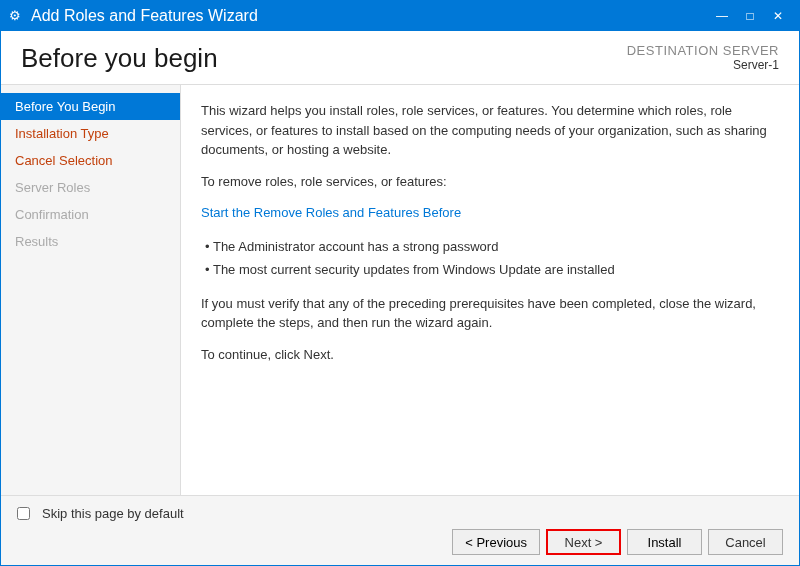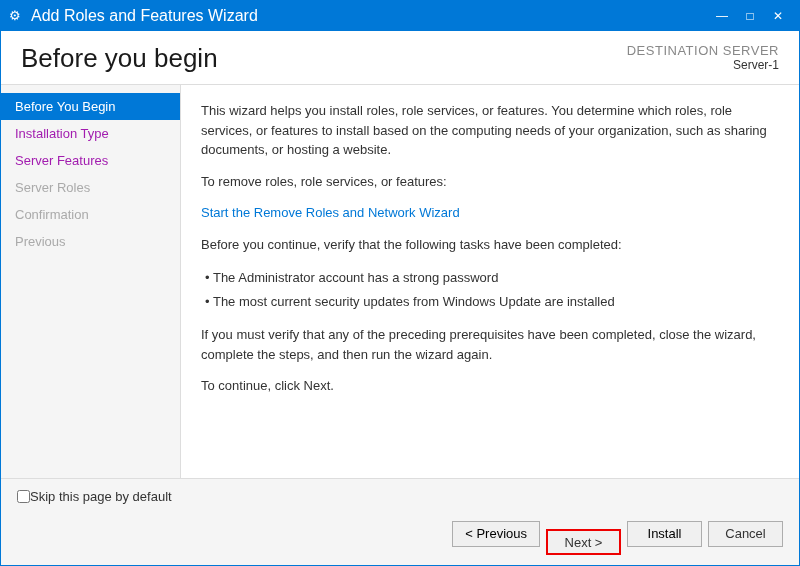--- a/index.html
+++ b/index.html
@@ -112,21 +112,21 @@
       background: #f5f5f5;
       border-right: 1px solid #ddd;
       padding: 8px 0;
       flex-shrink: 0;
     }
 
     .sidebar-item {
       padding: 6px 14px;
       cursor: pointer;
       font-size: 13px;
-      color: #a21caf;
+      color: #c2410c;
     }
 
     .sidebar-item.active {
       background: #0078d7;
       color: white;
     }
 
     .sidebar-item.disabled {
       color: #aaa;
       cursor: default;
@@ -174,21 +174,21 @@
       padding: 10px 16px;
       display: flex;
       flex-direction: column;
       gap: 8px;
       flex-shrink: 0;
     }
 
     .checkbox-row {
       display: flex;
       align-items: center;
-      gap: 0;
+      gap: 12px;
     }
 
     .checkbox-row input[type="checkbox"] {
       width: 13px;
       height: 13px;
     }
 
     .checkbox-label {
       font-size: 13px;
       color: #333;
@@ -209,21 +209,20 @@
       cursor: pointer;
       border: 1px solid #adadad;
       background: #f0f0f0;
       color: #333;
       font-family: 'Segoe UI', Tahoma, sans-serif;
     }
 
     .btn.next-btn {
       border: 2px solid #e00;
       background: #f0f0f0;
-      margin-top: 17px;
     }
 
     .btn.disabled {
       color: #000000;
       cursor: default;
     }
   </style>
 </head>
 <body>
 
@@ -252,38 +251,37 @@
   <div class="main-content">
 
     <div class="sidebar">
       <div class="sidebar-item active">
         <span>Before You Begin</span>
       </div>
       <div class="sidebar-item">
         <span>Installation Type</span>
       </div>
       <div class="sidebar-item">
-        <span>Server Features</span>
+        <span>Cancel Selection</span>
       </div>
       <div class="sidebar-item disabled">
         <span>Server Roles</span>
       </div>
       <div class="sidebar-item disabled">
         <span>Confirmation</span>
       </div>
       <div class="sidebar-item disabled">
-        <span>Previous</span>
+        <span>Results</span>
       </div>
     </div>
 
     <div class="content-area">
       <p>This wizard helps you install roles, role services, or features. You determine which roles, role services, or features to install based on the computing needs of your organization, such as sharing documents, or hosting a website.</p>
       <p>To remove roles, role services, or features:</p>
-      <p><a href="#">Start the Remove Roles and Network Wizard</a></p>
-      <p>Before you continue, verify that the following tasks have been completed:</p>
+      <p><a href="#">Start the Remove Roles and Features Before</a></p>
       <ul class="bullet-list">
         <li>The Administrator account has a strong password</li>
         <li>The most current security updates from Windows Update are installed</li>
       </ul>
       <p>If you must verify that any of the preceding prerequisites have been completed, close the wizard, complete the steps, and then run the wizard again.</p>
       <p>To continue, click Next.</p>
     </div>
   </div>
 
   <div class="footer">

